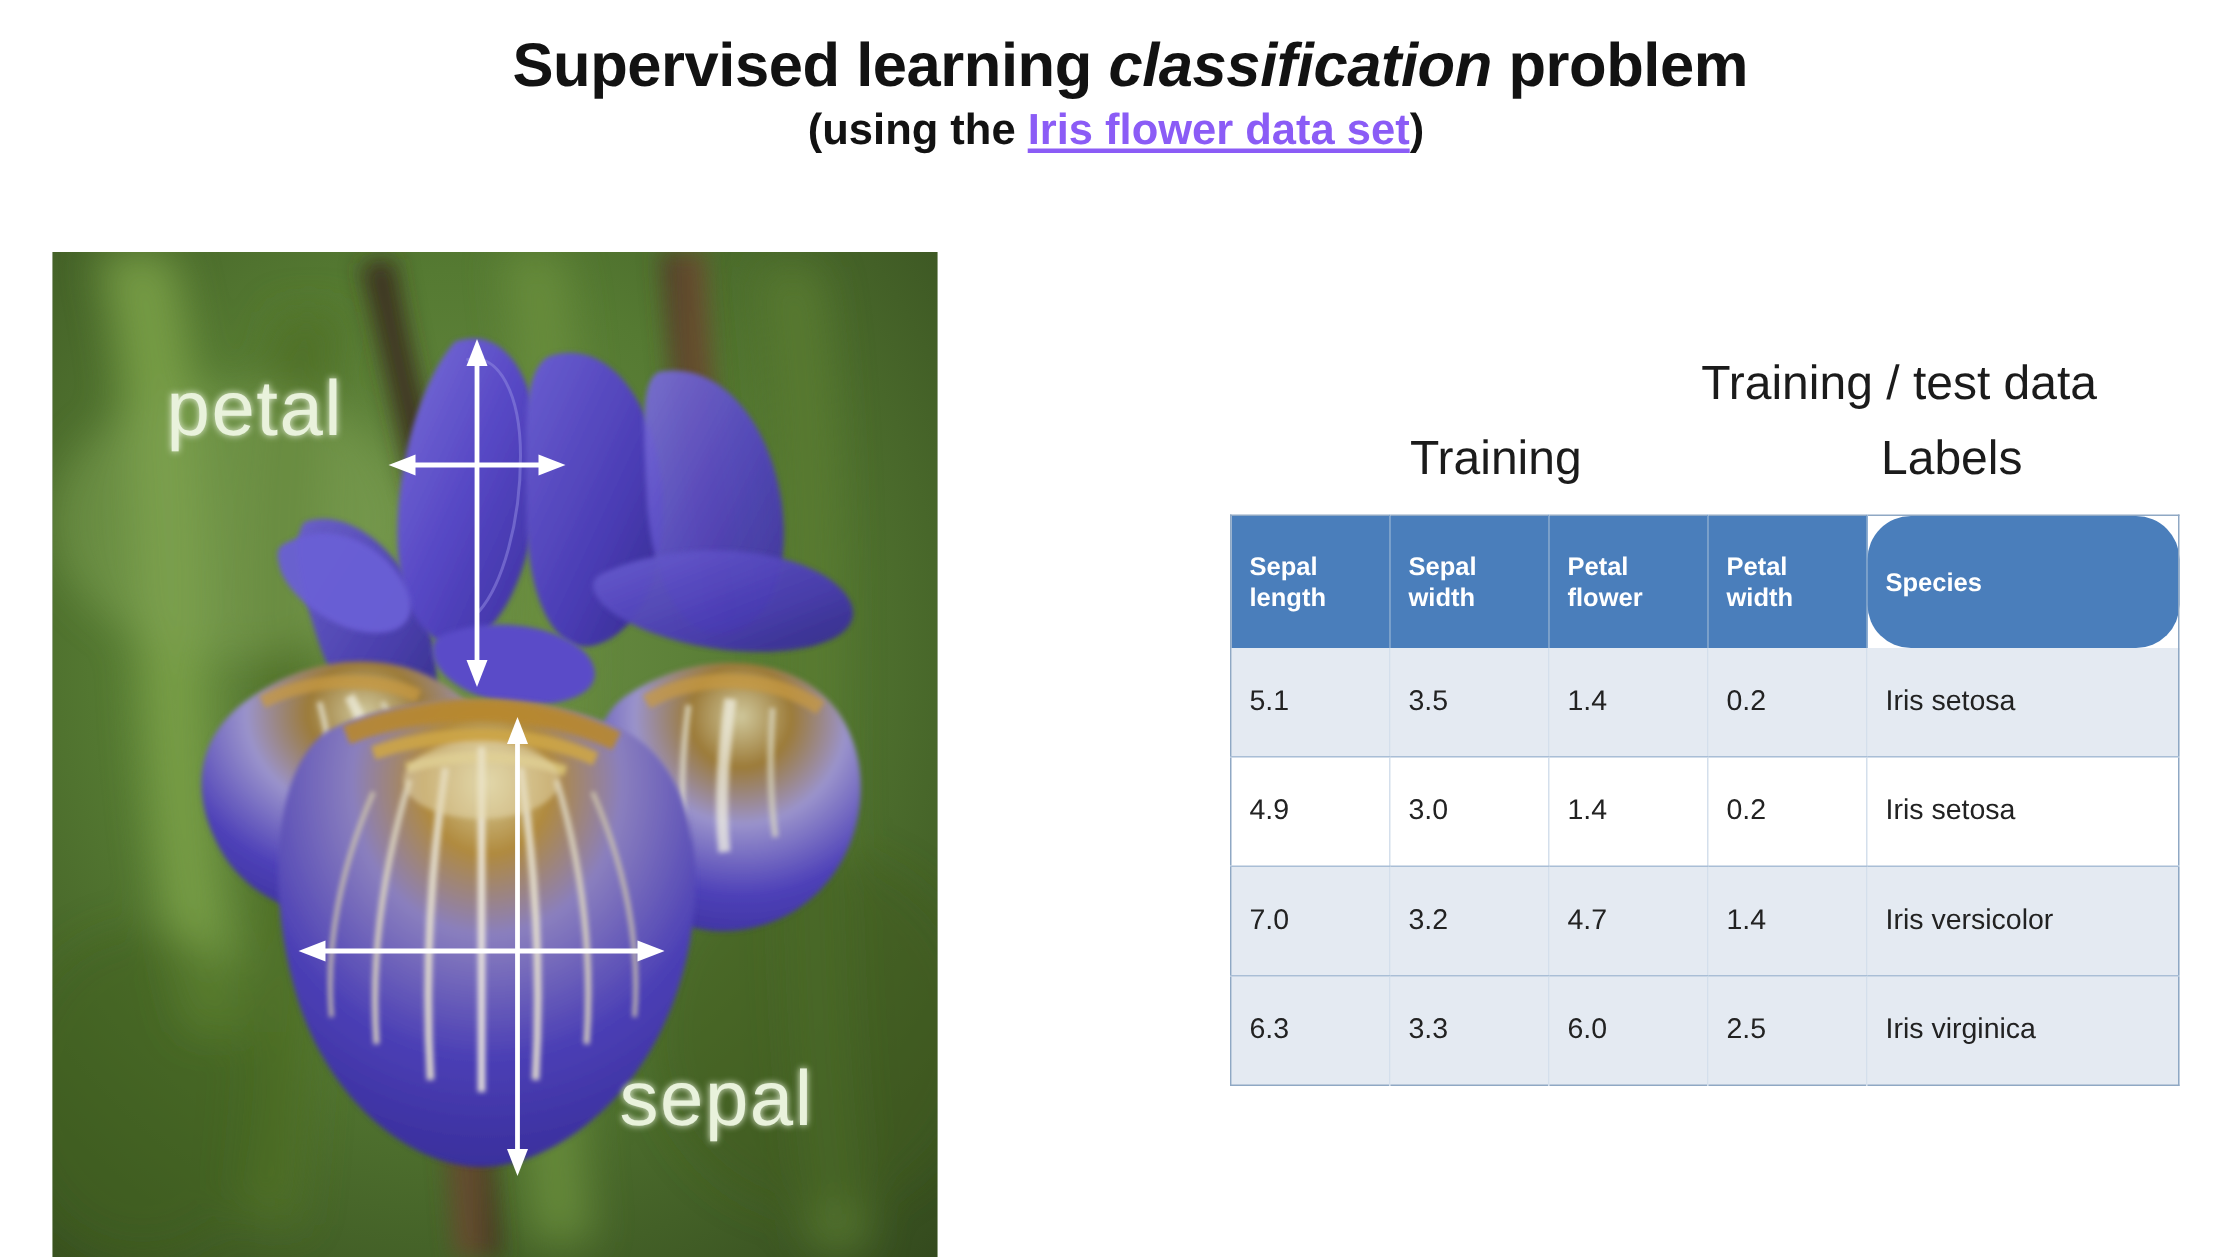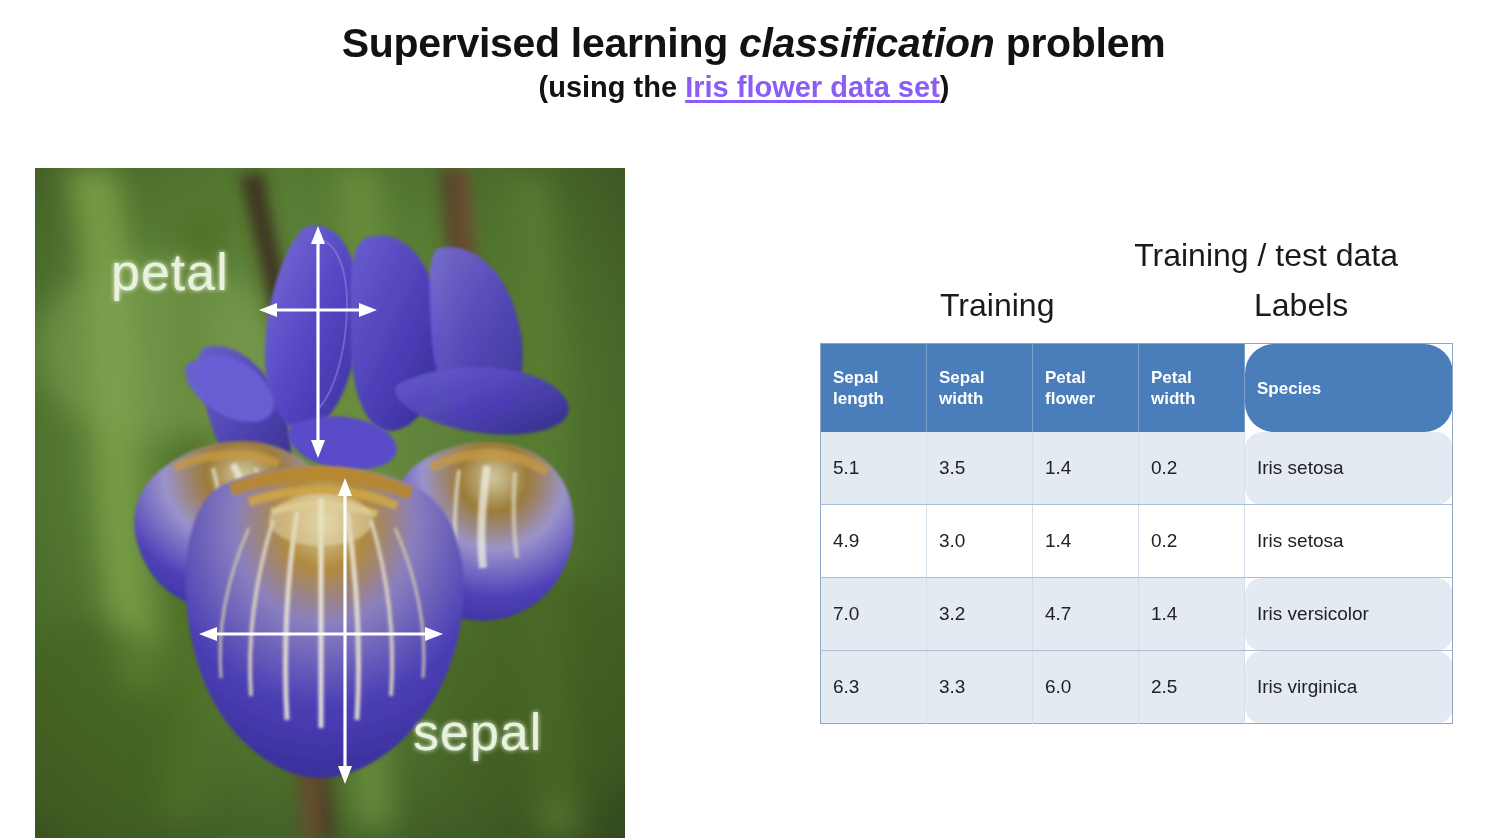--- a/index.html
+++ b/index.html
@@ -146,21 +146,20 @@
   #iris-table tbody td {
     font-size: 19px;
     color: #222222;
     height: 48px;
     padding: 12px 12px;
     border-bottom: 1px solid #a9bed6;
     border-right: 1px solid #d4dfec;
   }
   #iris-table tbody td:last-child {
     border-right: none;
-    border-radius: 17px;
   }
   #iris-table tbody tr:last-child td {
     border-bottom: none;
   }
   #iris-table tbody tr.odd td {
     background: #e4eaf2;
   }
   #iris-table tbody tr.even td {
     background: #ffffff;
   }

